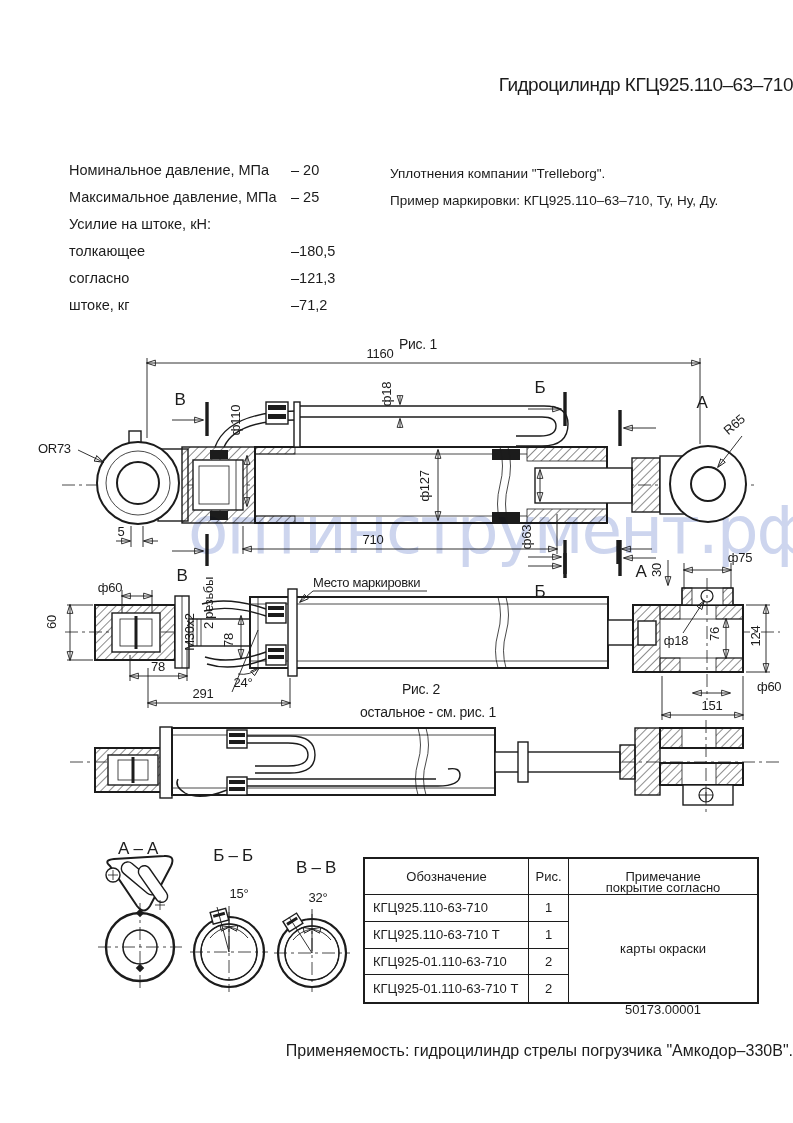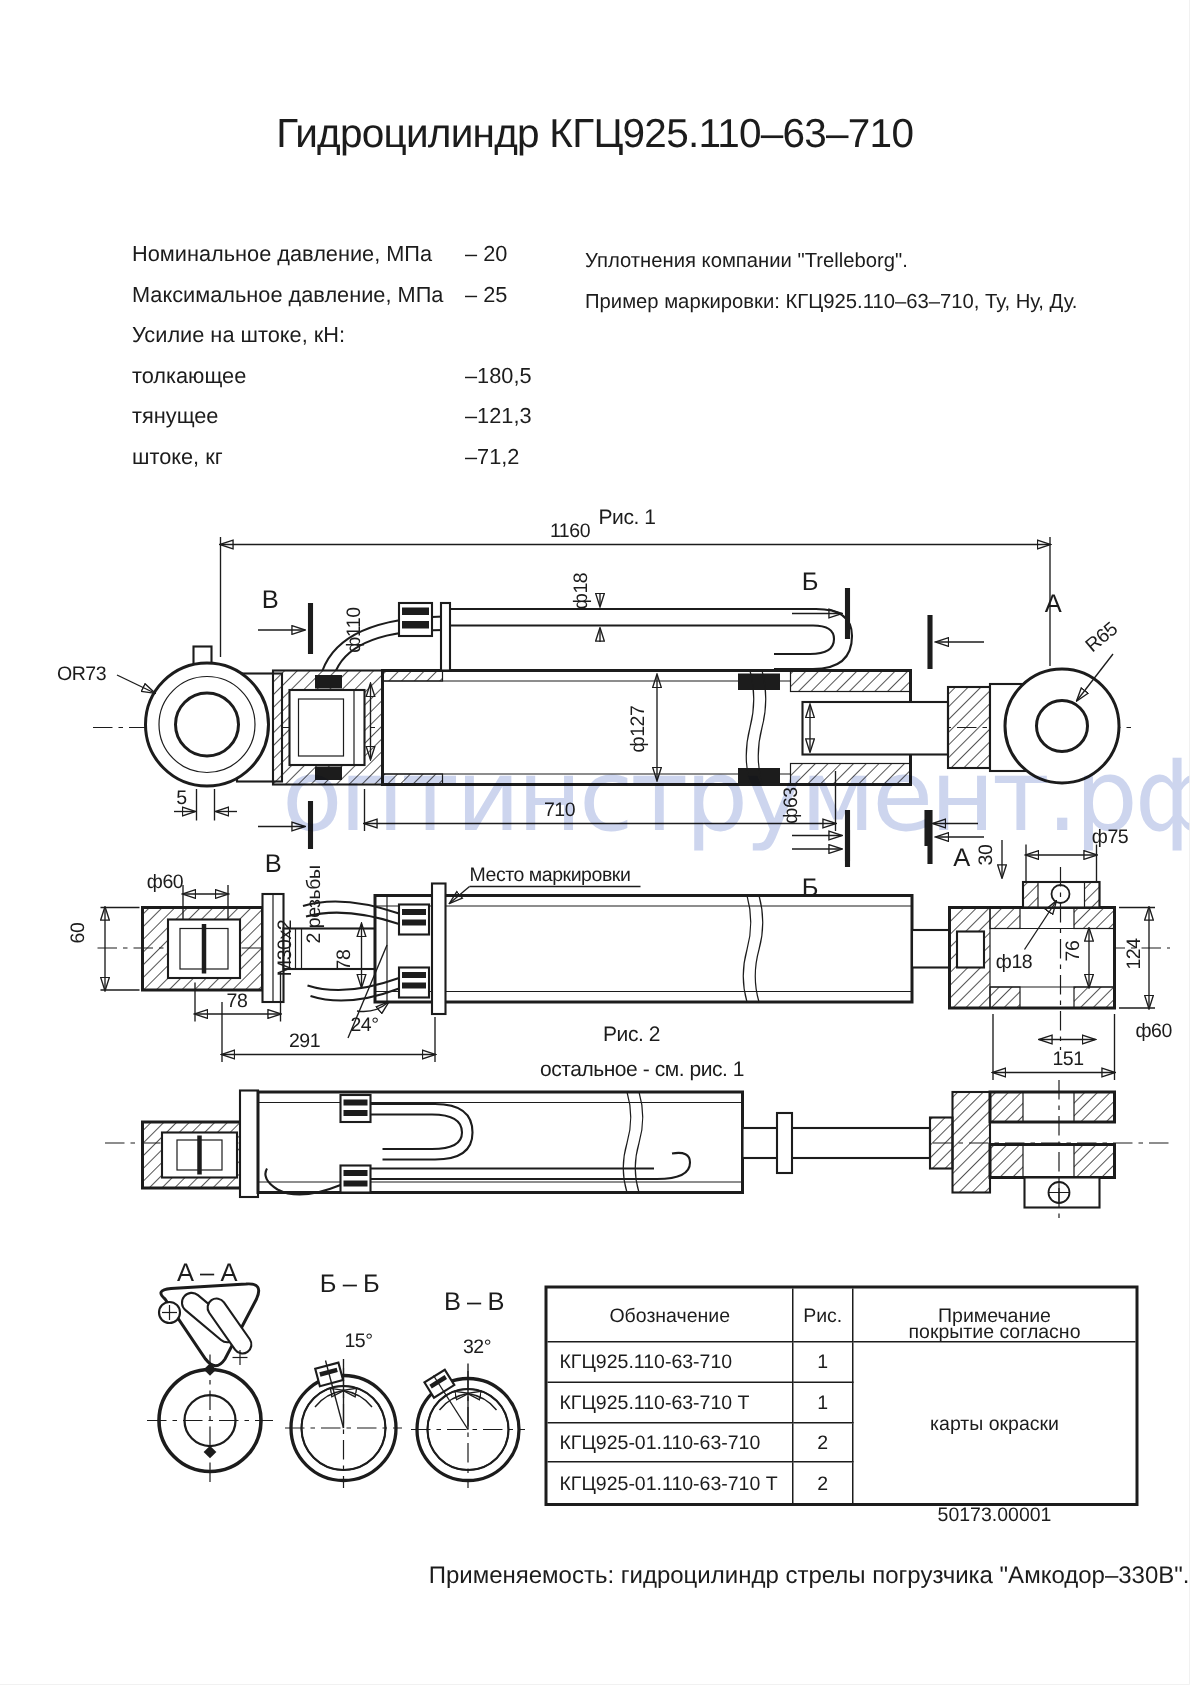--- a/index.html
+++ b/index.html
@@ -1,20 +1,20 @@
 <!DOCTYPE html>
 <html><head>
 <meta charset="utf-8">
 <style>
   html,body{margin:0;padding:0;background:#e8e8e8;}
   .page{position:relative;width:793px;height:1123px;background:#ffffff;overflow:hidden;
         font-family:"Liberation Sans",sans-serif;color:#1c1c1c;}
-  .title{position:absolute;top:74px;left:0;width:100%;text-align:center;
-         font-size:27px;letter-spacing:-0.5px;white-space:nowrap;}
-  .specs{position:absolute;left:88px;top:156px;width:300px;font-size:14.5px;}
+  .title{position:absolute;top:74px;left:0;width:100%;text-align:right;
+         font-size:19px;letter-spacing:-0.5px;white-space:nowrap;}
+  .specs{position:absolute;left:69px;top:156px;width:300px;font-size:14.5px;}
   .spec-row{display:flex;height:27px;align-items:center;}
   .spec-label{flex:0 0 222px;}
   .notes{position:absolute;left:390px;top:160px;font-size:13.5px;line-height:27px;white-space:nowrap;}
   .footer{position:absolute;top:1042px;left:0;width:100%;text-align:right;font-size:16px;}
   .watermark{position:absolute;left:188px;top:492px;font-size:66px;letter-spacing:-2px;
              font-family:"DejaVu Sans",sans-serif;color:#bcc7e9;opacity:.75;white-space:nowrap;
              z-index:6;pointer-events:none;mix-blend-mode:multiply;}
   svg{position:absolute;left:0;}
   svg .ln, svg line, svg path, svg rect, svg circle, svg polyline{stroke:#1c1c1c;fill:none;}
   svg text{font-family:"Liberation Sans",sans-serif;font-size:13px;fill:#1c1c1c;stroke:none;letter-spacing:-0.3px;}
@@ -59,21 +59,21 @@
     </div>
     <div class="spec-row">
       <div class="spec-label">Усилие на штоке, кН:</div>
       <div class="spec-value"></div>
     </div>
     <div class="spec-row">
       <div class="spec-label">толкающее</div>
       <div class="spec-value">–180,5</div>
     </div>
     <div class="spec-row">
-      <div class="spec-label">тянущее</div>
+      <div class="spec-label">согласно</div>
       <div class="spec-value">–121,3</div>
     </div>
     <div class="spec-row">
       <div class="spec-label">штоке, кг</div>
       <div class="spec-value">–71,2</div>
     </div>
   </div>
 
   <div class="notes">
     <div>Уплотнения компании "Trelleborg".</div>

